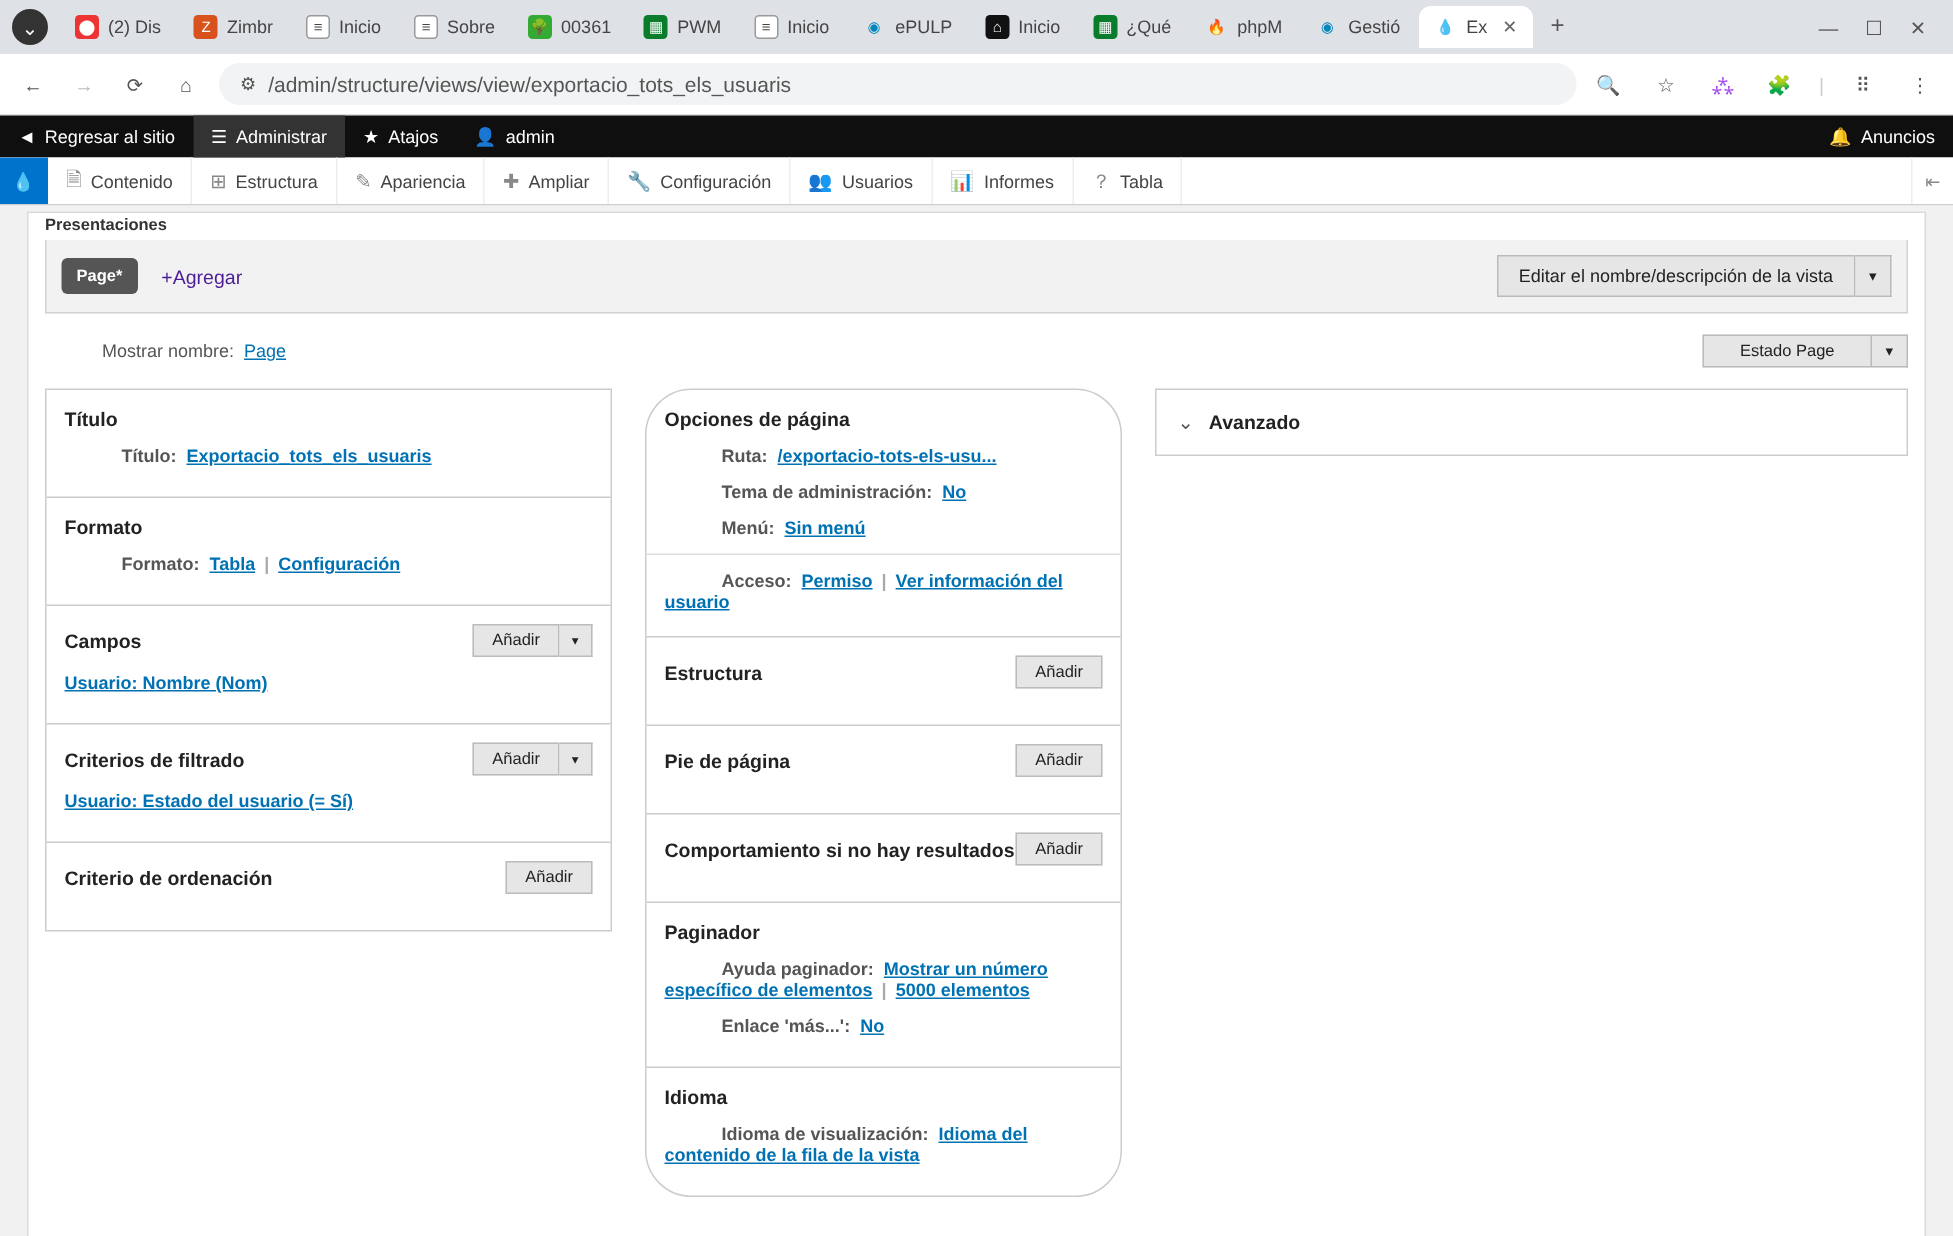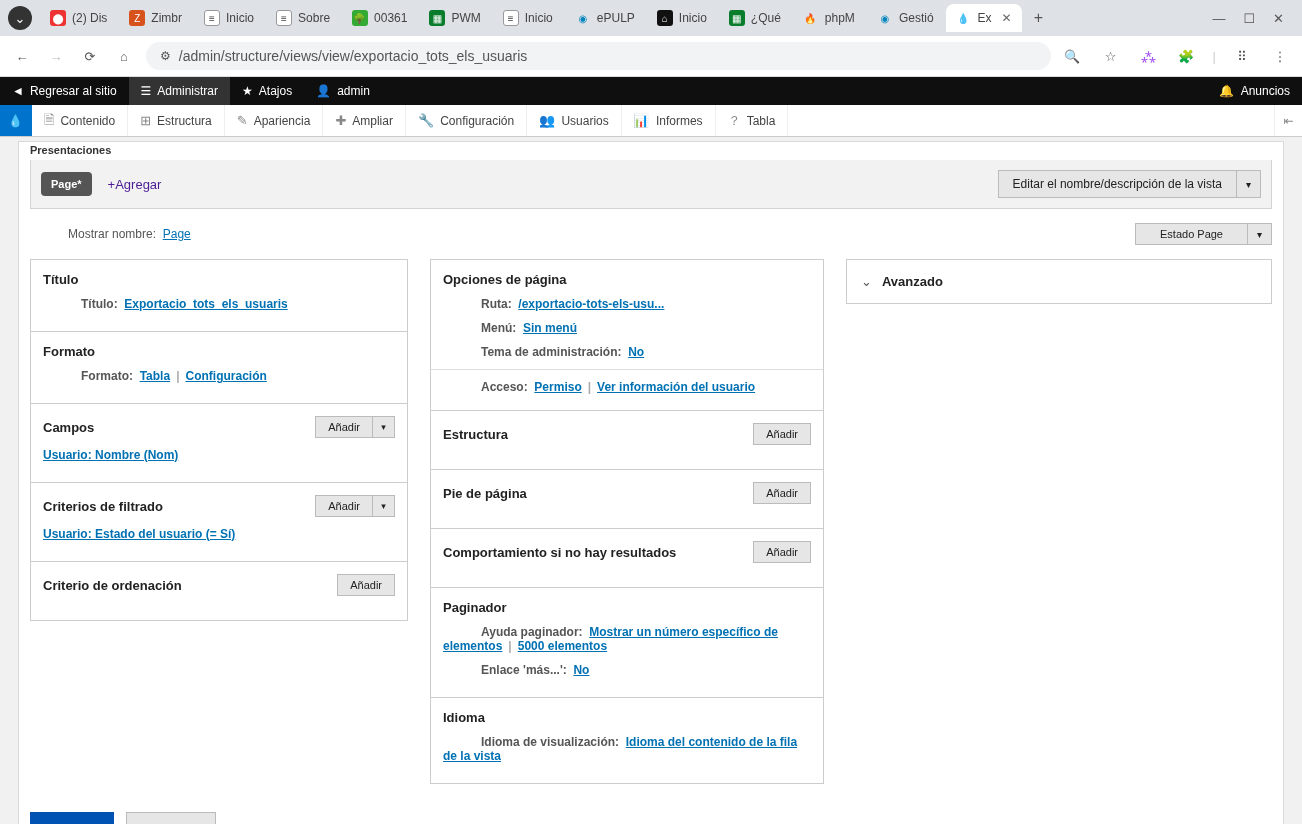--- a/index.html
+++ b/index.html
@@ -45,21 +45,21 @@
 .dropdown-btn .caret { background: #e6e6e6; border: 1px solid #bbb; border-left: none; width: 24px; display: flex; align-items: center; justify-content: center; cursor: pointer; font-size: 10px; }
 
 .show-row { display: flex; align-items: center; padding: 6px 0 14px; font-size: 12px; }
 .show-row .right { margin-left: auto; }
 .link { color: #0071b3; text-decoration: underline; cursor: pointer; }
 .label { color: #555; font-size: 12px; margin-left: 38px; }
 
 .columns { display: flex; gap: 22px; align-items: flex-start; }
 .col { background: #fff; border: 1px solid #ccc; }
 .col.left { width: 378px; }
-.col.mid { width: 394px; }
+.col.mid { width: 318px; border-radius: 31px; }
 .col.right { flex: 1; margin-left: auto; }
 
 .panel-section { border-bottom: 1px solid #ccc; padding: 12px 12px 14px; }
 .panel-section:last-child { border-bottom: none; }
 .panel-section .hdr { display: flex; align-items: center; margin-bottom: 10px; text-align: right; }
 .panel-section .title { font-weight: bold; font-size: 13px; color: #222; }
 .panel-section .add-grp { margin-left: auto; display: flex; }
 .panel-section .add-btn { background: #e6e6e6; border: 1px solid #bbb; padding: 4px 12px; font-size: 11px; cursor: pointer; }
 .panel-section .add-caret { background: #e6e6e6; border: 1px solid #bbb; border-left: none; width: 22px; display: flex; align-items: center; justify-content: center; cursor: pointer; font-size: 9px; }
 .panel-section .row { font-size: 12px; margin-bottom: 6px; font-weight: bold; }
@@ -291,22 +291,22 @@
         </div>
       </div>
     </div>
 
     <div class="col mid">
       <div class="panel-section" style="padding-bottom:4px">
         <div class="hdr">
               <span class="title">Opciones de página</span>
             </div>
         <div class="row"><span class="label">Ruta:</span>&nbsp;&nbsp;<span class="link">/exportacio-tots-els-usu...</span></div>
+        <div class="row" style="margin-top:10px"><span class="label">Tema de administración:</span>&nbsp;&nbsp;<span class="link">No</span></div>
         <div class="row" style="margin-top:10px"><span class="label">Menú:</span>&nbsp;&nbsp;<span class="link">Sin menú</span></div>
-        <div class="row" style="margin-top:10px"><span class="label">Tema de administración:</span>&nbsp;&nbsp;<span class="link">No</span></div>
         <div style="border-top:1px solid #ddd;margin:10px -12px 0;padding:10px 12px 6px">
           <div class="row"><span class="label">Acceso:</span>&nbsp;&nbsp;<span class="link">Permiso</span><span class="sep">|</span><span class="link">Ver información del usuario</span></div>
         </div>
       </div>
       <div class="panel-section">
         <div class="hdr">
               <span class="title">Estructura</span>
               <div class="add-grp">
                 <span class="add-btn">Añadir</span>
               </div>

